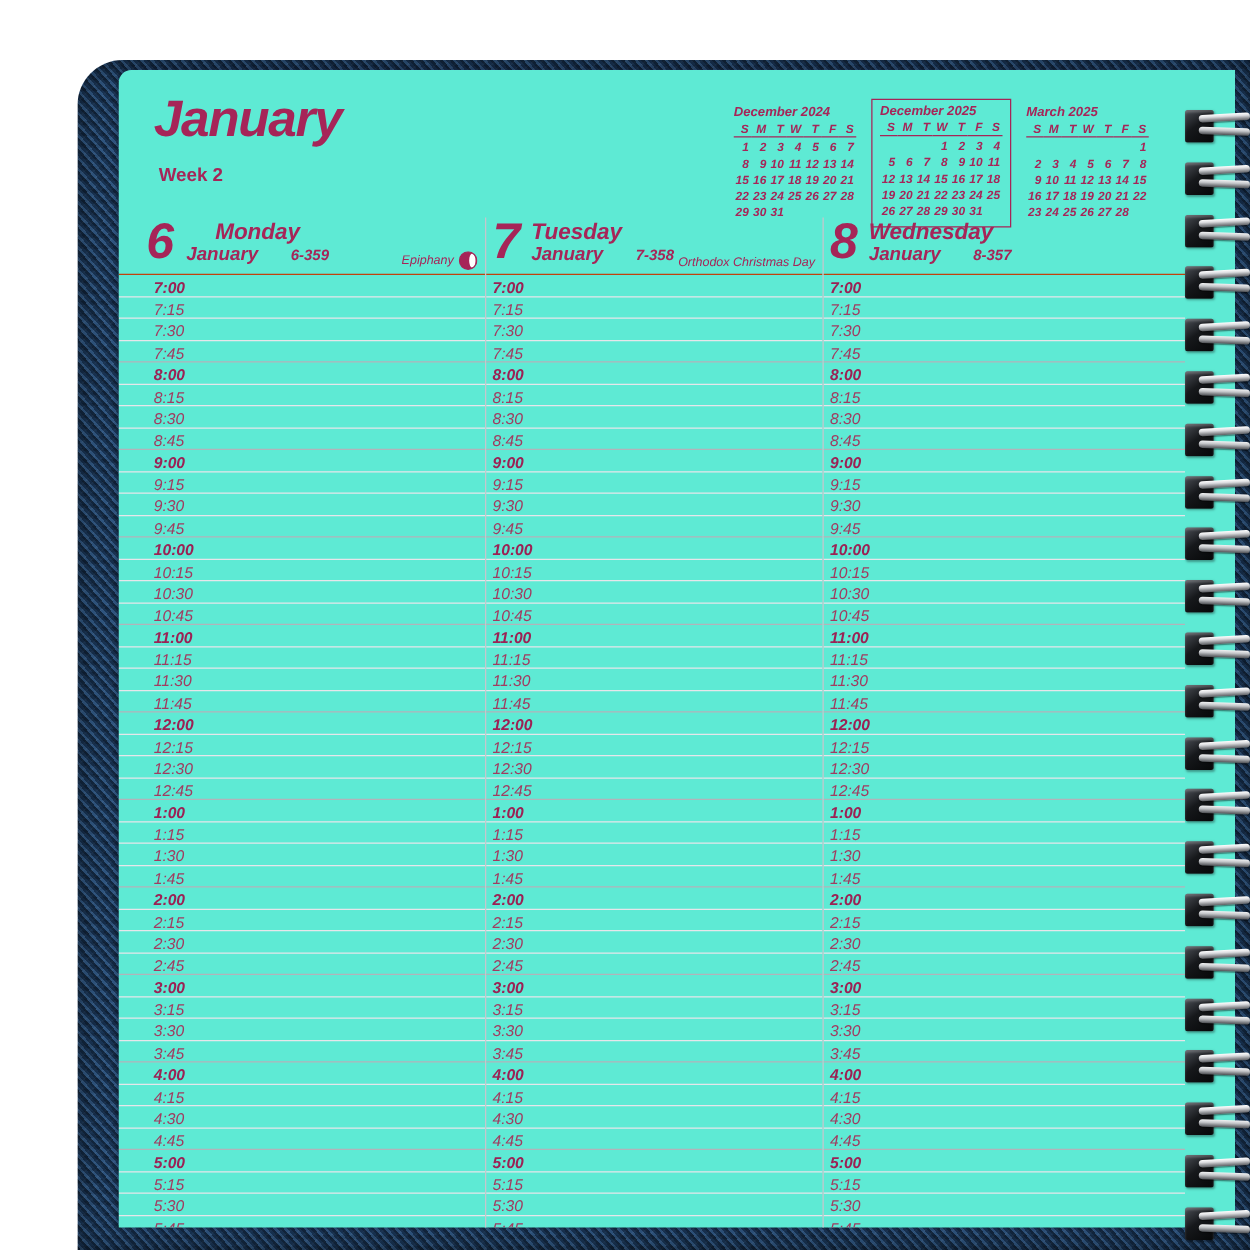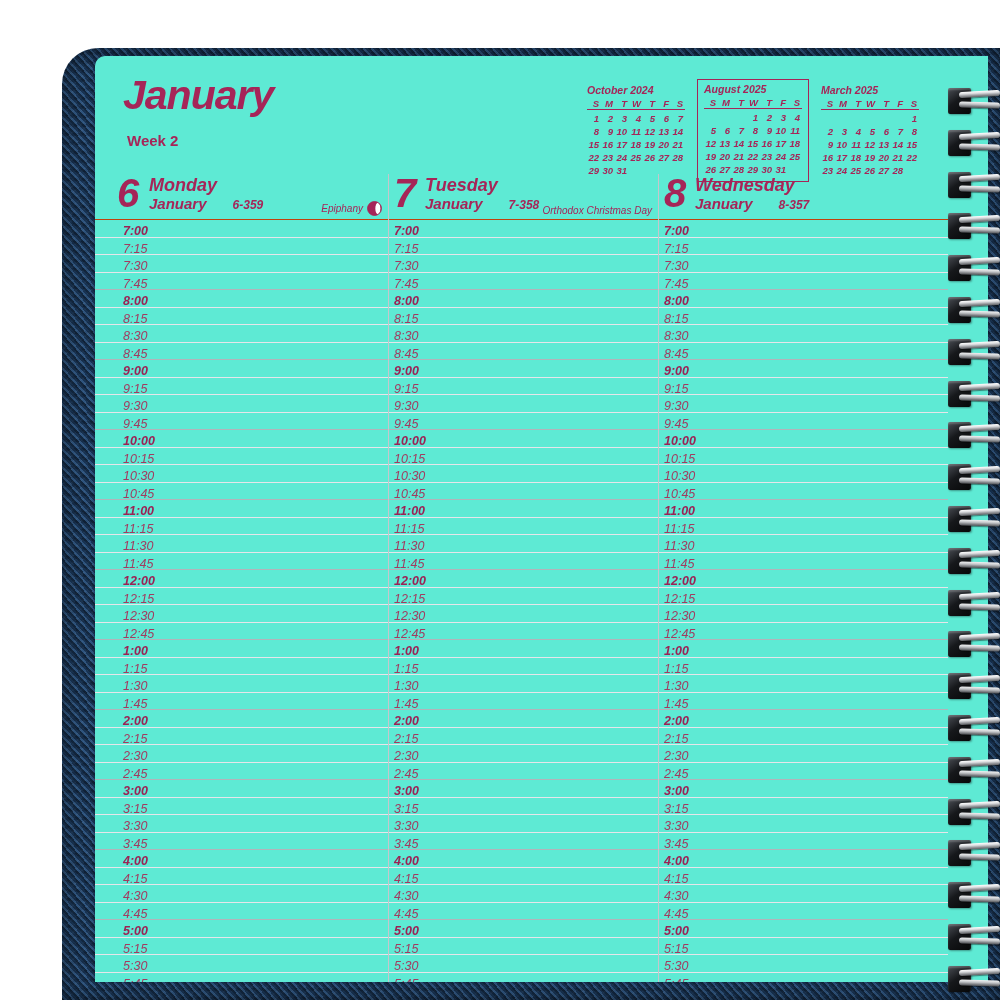--- a/index.html
+++ b/index.html
@@ -52,21 +52,21 @@
   .day-col:nth-child(1){width:293px;}
   .day-col:nth-child(2){width:270px;border-left:1px solid #c6c6cb;}
   .day-col:nth-child(3){width:290px;border-left:1px solid #c6c6cb;}
   .day-header{position:relative;height:45px;color:#a62558;}
   .day-num{
     position:absolute;left:5px;top:-3px;
     font-size:40px;font-weight:bold;font-style:italic;line-height:44px;letter-spacing:-2px;
   }
   .day-col:nth-child(1) .day-num{left:22px;}
   .day-texts{position:absolute;left:36px;top:2px;white-space:nowrap;}
-  .day-col:nth-child(1) .day-texts{left:54px;}
+  .day-col:nth-child(1) .day-texts{left:54px;text-align:center;}
   .day-weekday{display:block;font-size:18px;font-weight:bold;font-style:italic;line-height:19px;}
   .day-month{font-size:15px;font-weight:bold;font-style:italic;}
   .day-code{font-size:12px;font-weight:bold;font-style:italic;margin-left:26px;}
   .holiday-area{position:absolute;right:6px;bottom:3px;display:flex;align-items:center;gap:4px;}
   .holiday-label{font-size:10px;font-style:italic;color:#a62558;white-space:nowrap;text-align:center;}
   
   .rows{width:100%;}
   .slot-row{
     box-sizing:border-box;height:17.5px;border-top:1px solid #e6e6ea;
     padding-left:5px;padding-top:1px;
@@ -100,21 +100,21 @@
 
 <div class="cover"></div>
 
 <div class="page">
 
   <h1 class="month-title">January</h1>
   <div class="week-label">Week 2</div>
 
   <div class="minicals">
     <div class="minical">
-      <span class="minical-title">October 2024</span>
+      <span class="minical-title">December 2024</span>
       <div class="minical-grid">
           <span class="dow">S</span>
           <span class="dow">M</span>
           <span class="dow">T</span>
           <span class="dow">W</span>
           <span class="dow">T</span>
           <span class="dow">F</span>
           <span class="dow">S</span>
           <span>1</span>
           <span>2</span>
@@ -147,21 +147,21 @@
           <span>29</span>
           <span>30</span>
           <span>31</span>
           <span></span>
           <span></span>
           <span></span>
           <span></span>
         </div>
     </div>
     <div class="minical boxed">
-      <span class="minical-title">August 2025</span>
+      <span class="minical-title">December 2025</span>
       <div class="minical-grid">
           <span class="dow">S</span>
           <span class="dow">M</span>
           <span class="dow">T</span>
           <span class="dow">W</span>
           <span class="dow">T</span>
           <span class="dow">F</span>
           <span class="dow">S</span>
           <span></span>
           <span></span>

